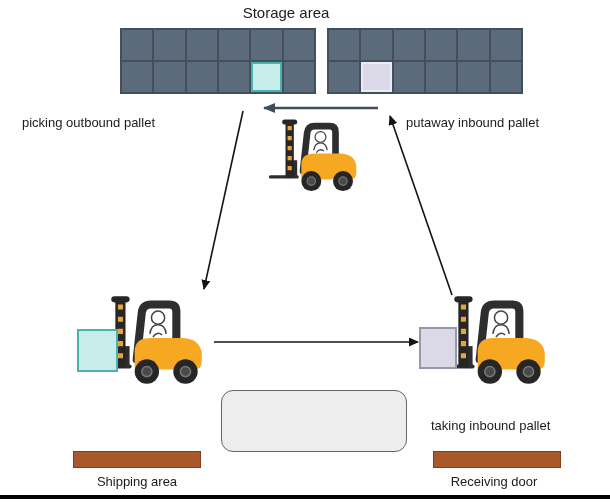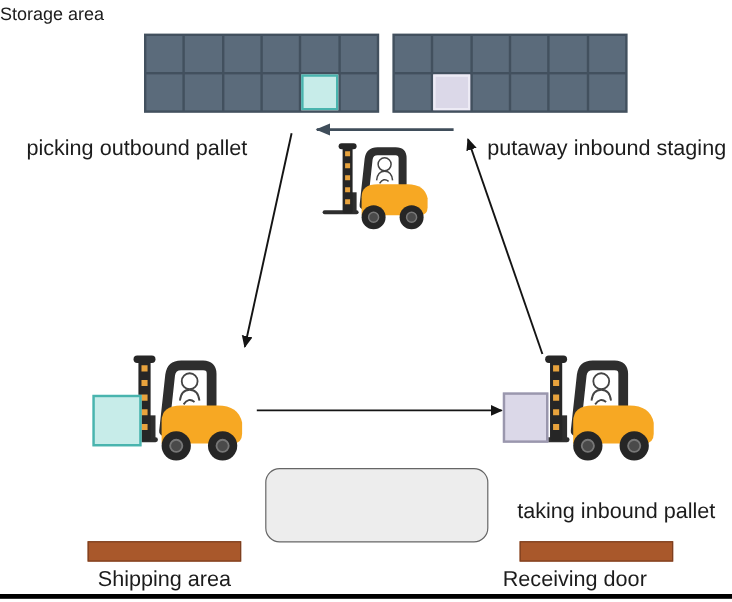--- a/index.html
+++ b/index.html
@@ -1,21 +1,21 @@
 <!DOCTYPE html>
 <html style="--rack-cell: #5b6b7b; --rack-border: #42505e; --outbound-fill: #c7ece9; --outbound-border: #49b4ae; --inbound-fill: #dbd8e8; --inbound-border: #edebf5; --door-fill: #a9582b; --door-border: #7d3f1f; --staging-fill: #ededed; --staging-border: #666666; --arrow-dark: #3f4d5a; --arrow-black: #141414; --forklift-body: #f7a823; --text: #1c1c1c;"><head>
 <meta charset="utf-8">
 <style>
   html,body{margin:0;padding:0;background:#fff;}
   .page{
     position:relative;width:610px;height:502px;background:#fff;overflow:hidden;
     font-family:"Liberation Sans", sans-serif;color:var(--text,#1c1c1c);
   }
-  .lbl{position:absolute;font-size:18px;line-height:18px;white-space:nowrap;}
-  .title{position:absolute;top:4px;left:0;width:572px;text-align:left;font-size:15px;}
+  .lbl{position:absolute;font-size:13px;line-height:18px;white-space:nowrap;}
+  .title{position:absolute;top:4px;left:0;width:572px;text-align:center;font-size:15px;}
 
   
   .rack{
     position:absolute;top:28px;height:66px;width:196px;
     display:grid;grid-template-rows:repeat(2,1fr);grid-template-columns:repeat(6,1fr);
     gap:2px;padding:2px;background:var(--rack-border,#42505e);box-sizing:border-box;
   }
   .rack-left{left:120px;}
   .rack-right{left:327px;}
   .cell{background:var(--rack-cell,#5b6b7b);}
@@ -48,21 +48,21 @@
     position:absolute;left:221px;top:390px;width:186px;height:62px;box-sizing:border-box;
     background:var(--staging-fill,#ededed);border:1.5px solid var(--staging-border,#666);border-radius:12px;
   }
   .lbl-staging-area{left:221px;top:455px;width:186px;text-align:center;white-space:nowrap;}
 
   .door{position:absolute;top:451px;width:128px;height:17px;box-sizing:border-box;
     background:var(--door-fill,#a9582b);border:1px solid var(--door-border,#7d3f1f);}
   .door-shipping{left:73px;}
   .door-receiving{left:433px;}
   .lbl-shipping{left:73px;top:473px;width:128px;text-align:center;}
-  .lbl-receiving{left:415px;top:473px;width:128px;text-align:center;}
+  .lbl-receiving{left:430px;top:473px;width:128px;text-align:center;}
 
   .bottom-line{position:absolute;left:0;top:495px;width:610px;height:4px;background:#000;}
 </style>
 </head>
 <body>
 
 <div class="page">
 
   <svg width="0" height="0" style="position:absolute">
     <symbol id="fk" viewBox="0 0 120 95">
@@ -108,21 +108,21 @@
       <div class="cell"></div>
       <div class="cell"></div>
       <div class="cell inbound"></div>
       <div class="cell"></div>
       <div class="cell"></div>
       <div class="cell"></div>
       <div class="cell"></div>
     </div>
 
   <div class="lbl lbl-picking">picking outbound pallet</div>
-  <div class="lbl lbl-putaway">putaway inbound staging</div>
+  <div class="lbl lbl-putaway">putaway inbound pallet</div>
 
   <svg class="arrows" width="610" height="502" viewBox="0 0 610 502">
     <defs>
       <marker id="ah-dark" markerWidth="14" markerHeight="12" refX="11" refY="5" orient="auto" markerUnits="userSpaceOnUse">
         <path class="ah-dark" d="M0,0 L12,5 L0,10 Z" fill="#3f4d5a"></path>
       </marker>
       <marker id="ah-black" markerWidth="12" markerHeight="10" refX="9" refY="4.5" orient="auto" markerUnits="userSpaceOnUse">
         <path class="ah-black" d="M0,0 L10,4.5 L0,9 Z" fill="#141414"></path>
       </marker>
     </defs>

